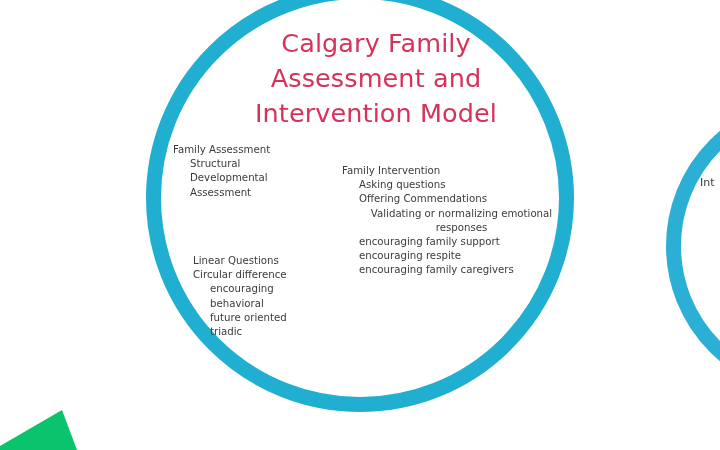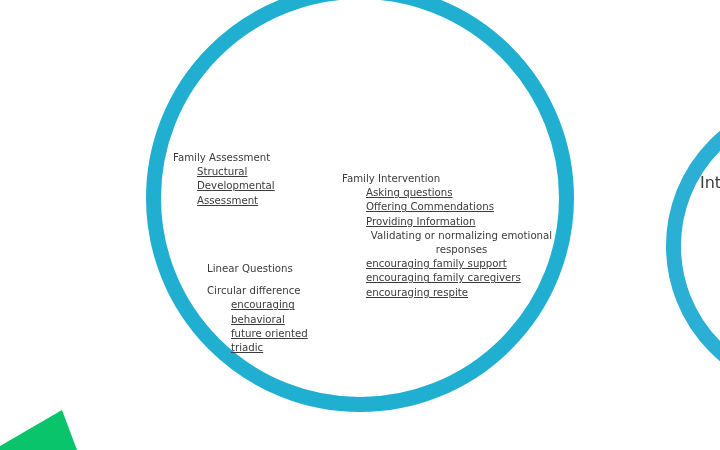--- a/index.html
+++ b/index.html
@@ -61,60 +61,63 @@
   }
 
   
   .txt {
     position: absolute;
     color: #3B3B3B;
     font-size: 10.2px;
     line-height: 14.2px;
     white-space: nowrap;
   }
-  .txt .l0 { margin-left: 0px; margin-top: 8px; }
-  .txt .l1 { margin-left: 24px; text-decoration: underline; }
+  .txt .l0 { margin-left: 0px; }
+  .txt .l1 { margin-left: 17px; }
 
   .blk-assessment { left: 173px; top: 143px; }
-  .blk-questions  { left: 207px; top: 254px; }
+  .blk-questions  { left: 193px; top: 254px; }
   .blk-intervention { left: 342px; top: 164px; }
 
   .blk-intervention .wrap2 {
     margin-left: 17px;
     white-space: normal;
     width: 205px;
     text-align: center;
   }
 
   
   .right-label {
     position: absolute;
     left: 700px;
     top: 176px;
     color: #3B3B3B;
-    font-size: 16px;
+    font-size: 11px;
     line-height: 14.2px;
     white-space: nowrap;
     overflow: hidden;
     width: 20px;
   }
 </style>
 </head>
 <body>
 
 <div id="slide">
 
   <div class="ring-main"></div>
 
   <div class="ring-right"></div>
 
   <svg class="green-wedge" viewBox="0 0 92 52" preserveAspectRatio="none">
     <polygon points="62,4 80,52 0,52 0,40" fill="#09C46A"></polygon>
   </svg>
 
+  <div class="title">Calgary Family
+Assessment and
+Intervention Model</div>
 
   <div class="txt blk-assessment">
     <div class="l0">Family Assessment</div>
     <div class="l1">Structural</div>
     <div class="l1">Developmental</div>
     <div class="l1">Assessment</div>
   </div>
 
   <div class="txt blk-questions">
     <div class="l0">Linear Questions</div>
@@ -122,22 +125,21 @@
     <div class="l1">encouraging</div>
     <div class="l1">behavioral</div>
     <div class="l1">future oriented</div>
     <div class="l1">triadic</div>
   </div>
 
   <div class="txt blk-intervention">
     <div class="l0">Family Intervention</div>
     <div class="l1">Asking questions</div>
     <div class="l1">Offering Commendations</div>
-    <div class="l1">Providing Information</div>
     <div class="wrap2">Validating or normalizing emotional responses</div>
     <div class="l1">encouraging family support</div>
+    <div class="l1">encouraging respite</div>
     <div class="l1">encouraging family caregivers</div>
-    <div class="l1">encouraging respite</div>
   </div>
 
   <div class="right-label">Int</div>
 
 </div>
 
 </body></html>

